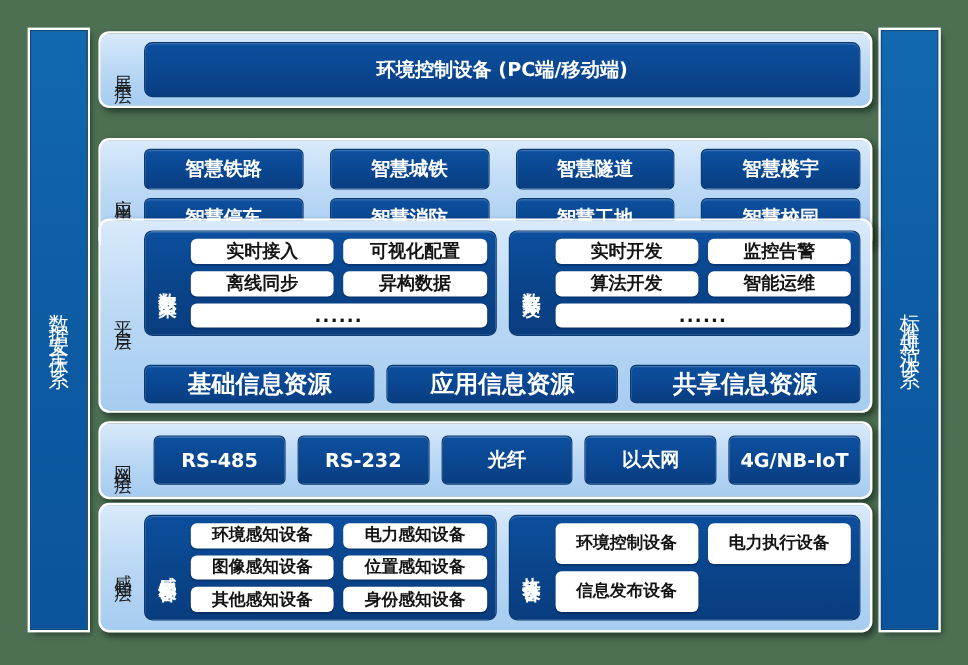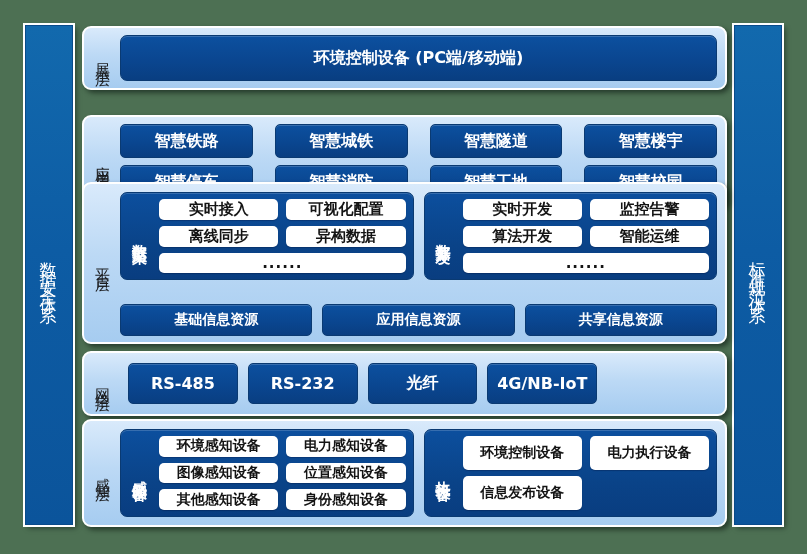--- a/index.html
+++ b/index.html
@@ -68,21 +68,21 @@
     color:#ffffff;font-weight:bold;font-size:15px;letter-spacing:2px;white-space:nowrap;
   }
   .group-grid{flex:1;display:grid;grid-template-columns:1fr 1fr;gap:6px 8px;min-width:0;}
   .white-box{
     background:#ffffff;border-radius:5px;color:#141414;font-weight:bold;font-size:15px;
     display:flex;align-items:center;justify-content:center;text-align:center;
     box-shadow:0 1px 1px rgba(0,0,30,.25);min-height:0;
   }
   .white-box.small{font-size:14px;}
   .dots{grid-column:1 / -1;letter-spacing:1px;}
-  .resources{display:grid;grid-template-columns:repeat(3,1fr);gap:10px;height:32px;flex:0 0 32px;font-size:14px;}
+  .resources{display:grid;grid-template-columns:repeat(3,1fr);gap:10px;height:32px;flex:0 0 32px;font-size:20px;}
 </style>
 </head>
 <body>
 
 <div class="pillar pillar-left">
   <span>数据安全体系</span>
 </div>
 <div class="pillar pillar-right">
   <span>标准规范体系</span>
 </div>
@@ -157,20 +157,21 @@
 
 <div class="panel p4">
   <div class="layer-label">
     <span>网络层</span>
   </div>
   <div class="panel-content">
     <div class="grid5">
       <div class="dark">RS-485</div>
       <div class="dark">RS-232</div>
       <div class="dark">光纤</div>
+      <div class="dark">以太网</div>
       <div class="dark">4G/NB-IoT</div>
     </div>
   </div>
 </div>
 
 <div class="panel p5">
   <div class="layer-label">
     <span>感知层</span>
   </div>
   <div class="panel-content">

